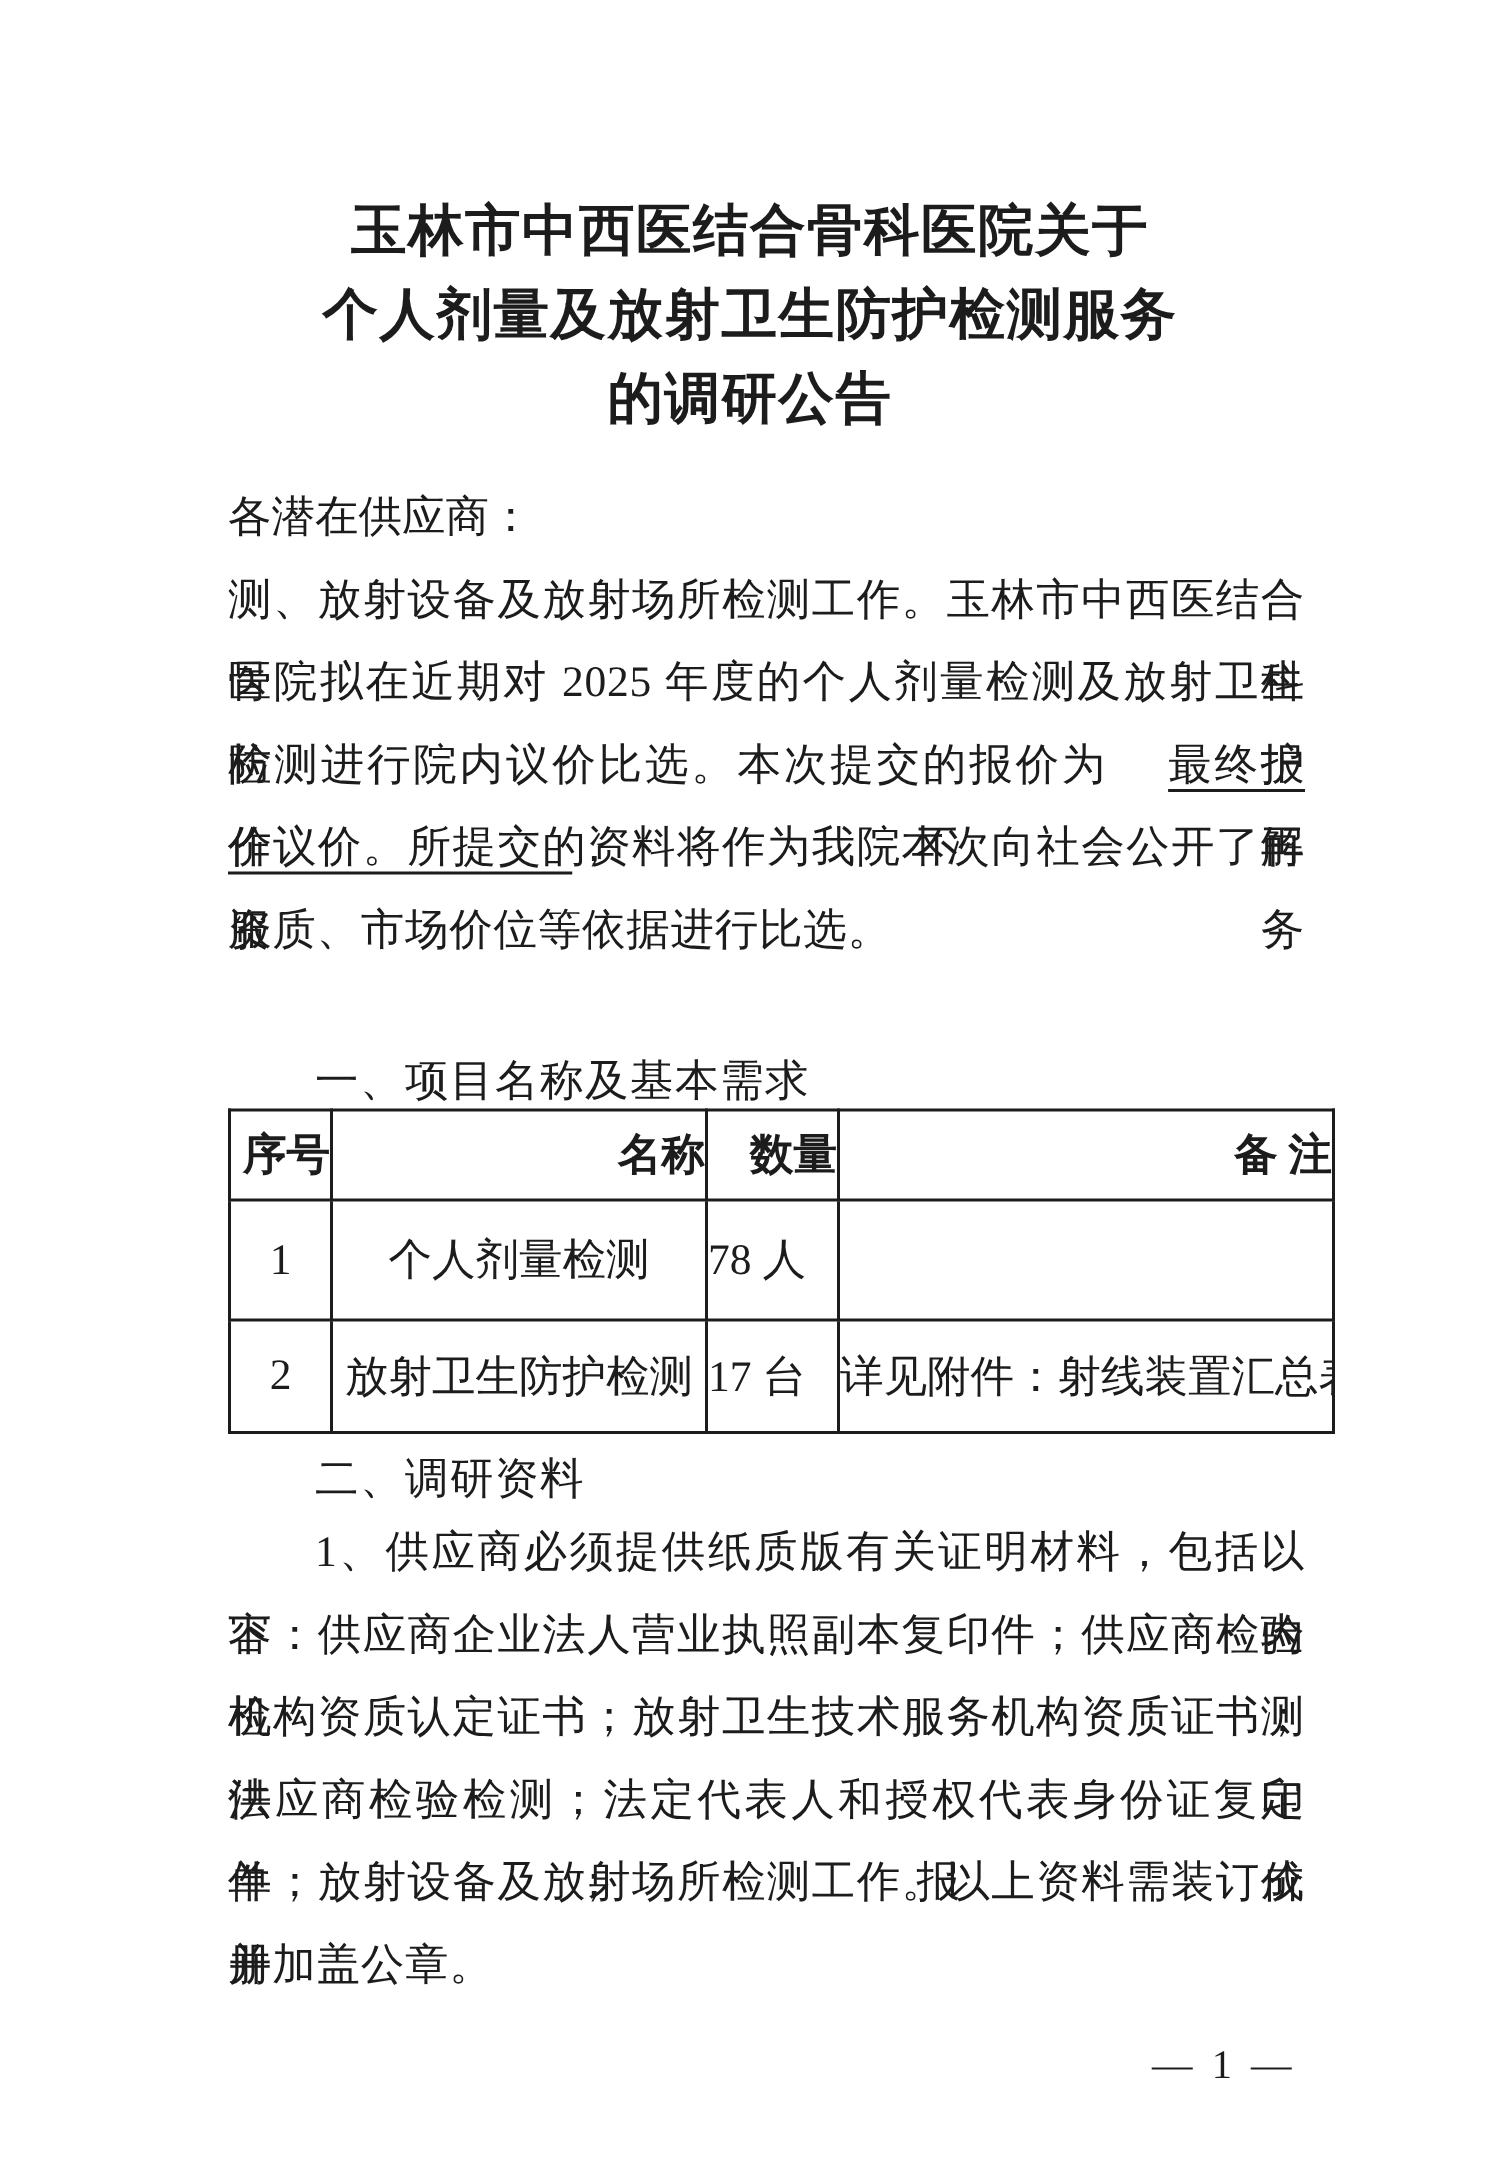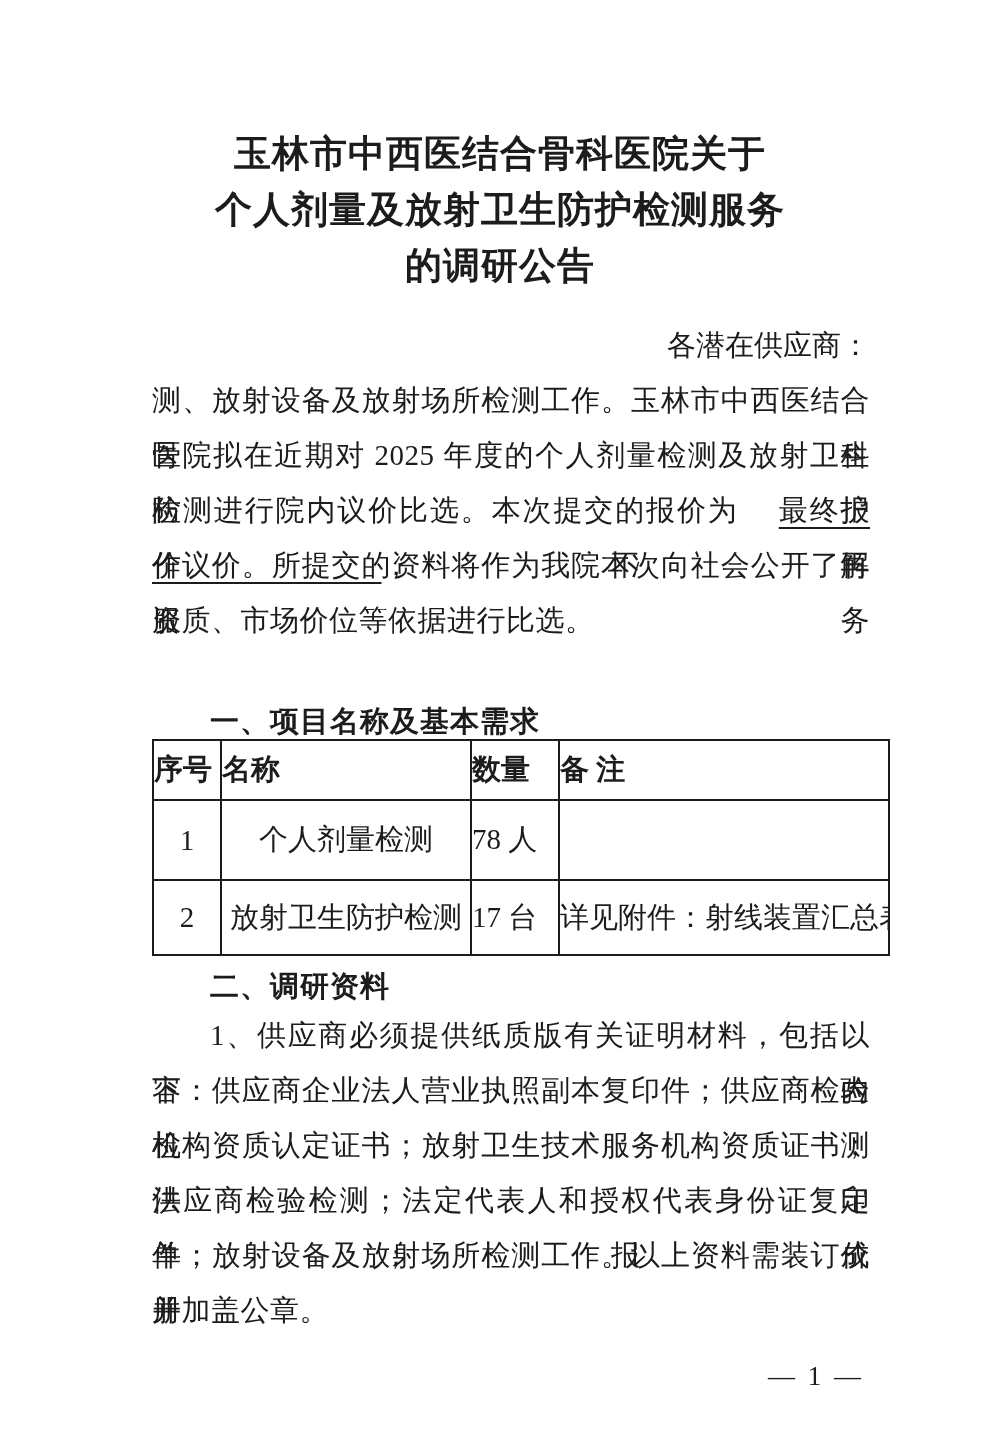--- a/index.html
+++ b/index.html
@@ -52,51 +52,51 @@
   .uline {
     text-decoration: underline;
     text-decoration-thickness: 2px;
     text-underline-offset: 7px;
     margin-left: 40px;
   }
 
   
   .sec-heading {
     font-family: "Liberation Sans", sans-serif;
-    font-weight: bold;
+    font-weight: normal;
     font-size: 29px;
     line-height: 40px;
     padding-left: 58px;
     letter-spacing: 1px;
   }
   .h1pos { top: 701px; }
   .h2pos { top: 966px; }
 
-  .greeting-pos { top: 318px; text-align: right; }
+  .greeting-pos { top: 318px; }
   .intro-pos { top: 373px; }
   .materials-pos { top: 1008px; }
 
   
   .req-table-wrap { top: 739px; width: 736px; }
   table.req {
     width: 736px;
     border-collapse: collapse;
     table-layout: fixed;
   }
   table.req td, table.req th {
     border: 2px solid #1c1c1c;
     font-size: 29px;
     padding: 0;
     overflow: hidden;
     white-space: nowrap;
   }
   table.req th {
     font-family: "Liberation Serif", serif;
     font-weight: bold;
-    text-align: left;
+    text-align: right;
     height: 58px;
     margin-top: 36px;
   }
   .col-no   { width: 68px; }
   .col-name { width: 250px; }
   .col-qty  { width: 88px; }
   .col-note { width: 330px; }
   tr.r1 td { height: 78px; }
   tr.r2 td { height: 73px; }
   td.c-no   { text-align: center; }

